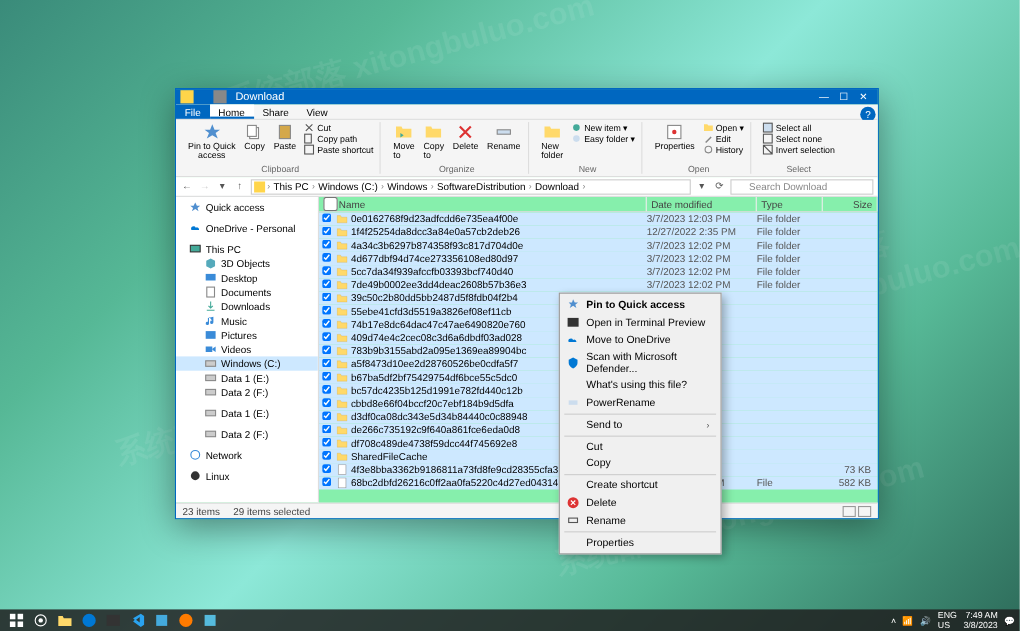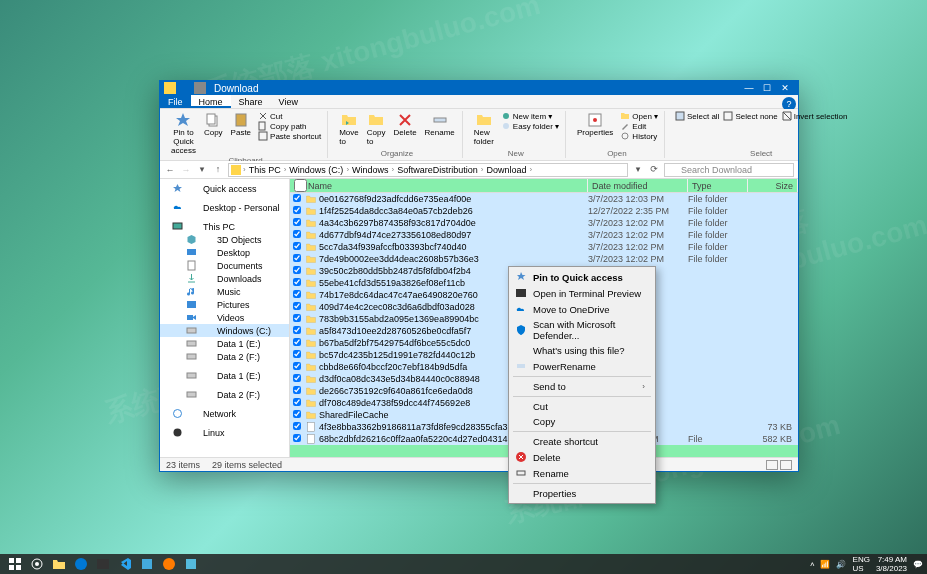--- a/index.html
+++ b/index.html
@@ -34,21 +34,21 @@
 .navarrow { width: 12px; height: 12px; font-size: 9px; color: #555; cursor: pointer; text-align: center; }
 .navarrow.disabled { color: #ccc; }
 .breadcrumb { flex: 1; border: 1px solid #ccc; height: 14px; display: flex; align-items: center; font-size: 9px; padding: 0 2px; }
 .bc-icon { width: 10px; height: 10px; background: #ffd54a; margin-right: 2px; }
 .bc-seg { padding: 0 3px; cursor: pointer; }
 .bc-sep { color: #888; font-size: 8px; }
 .searchbox { width: 130px; border: 1px solid #ccc; height: 14px; font-size: 9px; padding: 0 16px; color: #888; display: flex; align-items: center; }
 
 .body { flex: 1; display: flex; overflow: hidden; }
 .sidebar { width: 130px; background: #fff; border-right: 1px solid #ddd; overflow-y: auto; padding: 3px 0; }
-.sbitem { display: flex; align-items: center; gap: 20px; padding: 1px 6px 1px 12px; font-size: 9px; cursor: pointer; }
+.sbitem { display: flex; align-items: center; gap: 4px; padding: 1px 6px 1px 12px; font-size: 9px; cursor: pointer; }
 .sbitem.indent { padding-left: 26px; }
 .sbitem.selected { background: #cde8ff; }
 .sbitem svg, .sbicon { width: 11px; height: 11px; flex-shrink: 0; }
 .sbgap { height: 6px; }
 
 .filelist { flex: 1; display: flex; flex-direction: column; overflow: hidden; }
 .colheaders { height: 14px; border-bottom: 1px solid #ddd; display: flex; font-size: 9px; color: #444; }
 .ch { padding: 0 4px; border-right: 1px solid #eee; line-height: 14px; }
 .ch-chk { width: 14px; } .ch-name { flex: 1; } .ch-date { width: 100px; } .ch-type { width: 60px; } .ch-size { width: 50px; text-align: right; }
 .rows { flex: 1; overflow-y: auto; }
@@ -233,21 +233,21 @@
                 <circle cx="5" cy="5" r="3" fill="none" stroke="#888"></circle>
               </svg>
               <span>History</span>
             </div>
         </div>
       </div>
       <div class="rlabel">Open</div>
     </div>
     <div class="rgroup" style="border:none">
       <div class="rbtns">
-        <div style="display:flex;flex-direction:row">
+        <div style="display:flex;flex-direction:column">
           <div class="rbtn-sm">
               <svg viewBox="0 0 10 10">
                 <rect x="1" y="1" width="8" height="8" fill="#cde" stroke="#555"></rect>
               </svg>
               <span>Select all</span>
             </div>
           <div class="rbtn-sm">
               <svg viewBox="0 0 10 10">
                 <rect x="1" y="1" width="8" height="8" fill="none" stroke="#555"></rect>
               </svg>
@@ -295,21 +295,21 @@
           <svg viewBox="0 0 11 11">
             <path d="M5.5 1l1.5 3h3l-2.5 2 1 3-3-2-3 2 1-3L1 4h3z" fill="#508fcf"></path>
           </svg>
           <span>Quick access</span>
         </div>
       <div class="sbgap"></div>
       <div class="sbitem">
           <svg viewBox="0 0 11 11">
             <path d="M2 7a2 2 0 014-2 2 2 0 013 2H2z" fill="#0078d4"></path>
           </svg>
-          <span>Desktop - Personal</span>
+          <span>OneDrive - Personal</span>
         </div>
       <div class="sbgap"></div>
       <div class="sbitem">
           <svg viewBox="0 0 11 11">
             <rect x="1" y="2" width="9" height="6" fill="#4a9" stroke="#333"></rect>
           </svg>
           <span>This PC</span>
         </div>
       <div class="sbitem indent">
           <svg viewBox="0 0 11 11">

